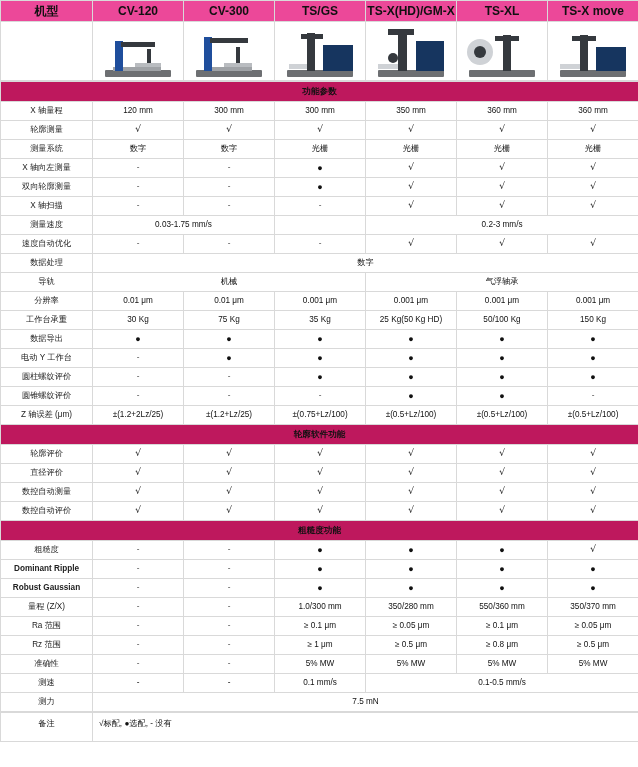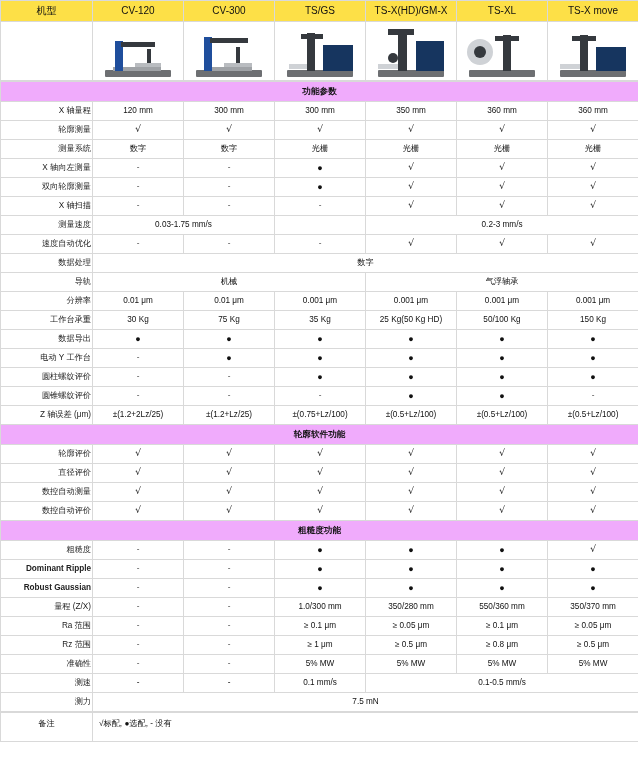--- a/index.html
+++ b/index.html
@@ -14,25 +14,25 @@
     border:1px solid #d9d9d9;
     font-size:8.2px;
     text-align:center;
     vertical-align:middle;
     padding:1px 1px;
     line-height:1.25;
     height:16px;
   }
   col.c0{width:92px}
   col.cx{width:91px}
-  .hdr td{font-size:10px;font-weight:normal;height:18px;background:#fde047}
+  .hdr td{font-size:12px;font-weight:bold;height:18px;background:#ec4899}
   .label{font-size:8.2px;}
-  .rowlabel{color:#222;text-align:right;}
+  .rowlabel{color:#222;}
   .section td{
-    background:#f0abfc;
+    background:#be185d;
     font-weight:bold;
     font-size:8.6px;
     height:17px;
     border:1px solid #d9d9d9;
   }
   .imgrow td{height:58px;padding:0;}
   .prod{
     width:100%;height:56px;position:relative;overflow:hidden;
     display:flex;align-items:flex-end;justify-content:center;
   }

